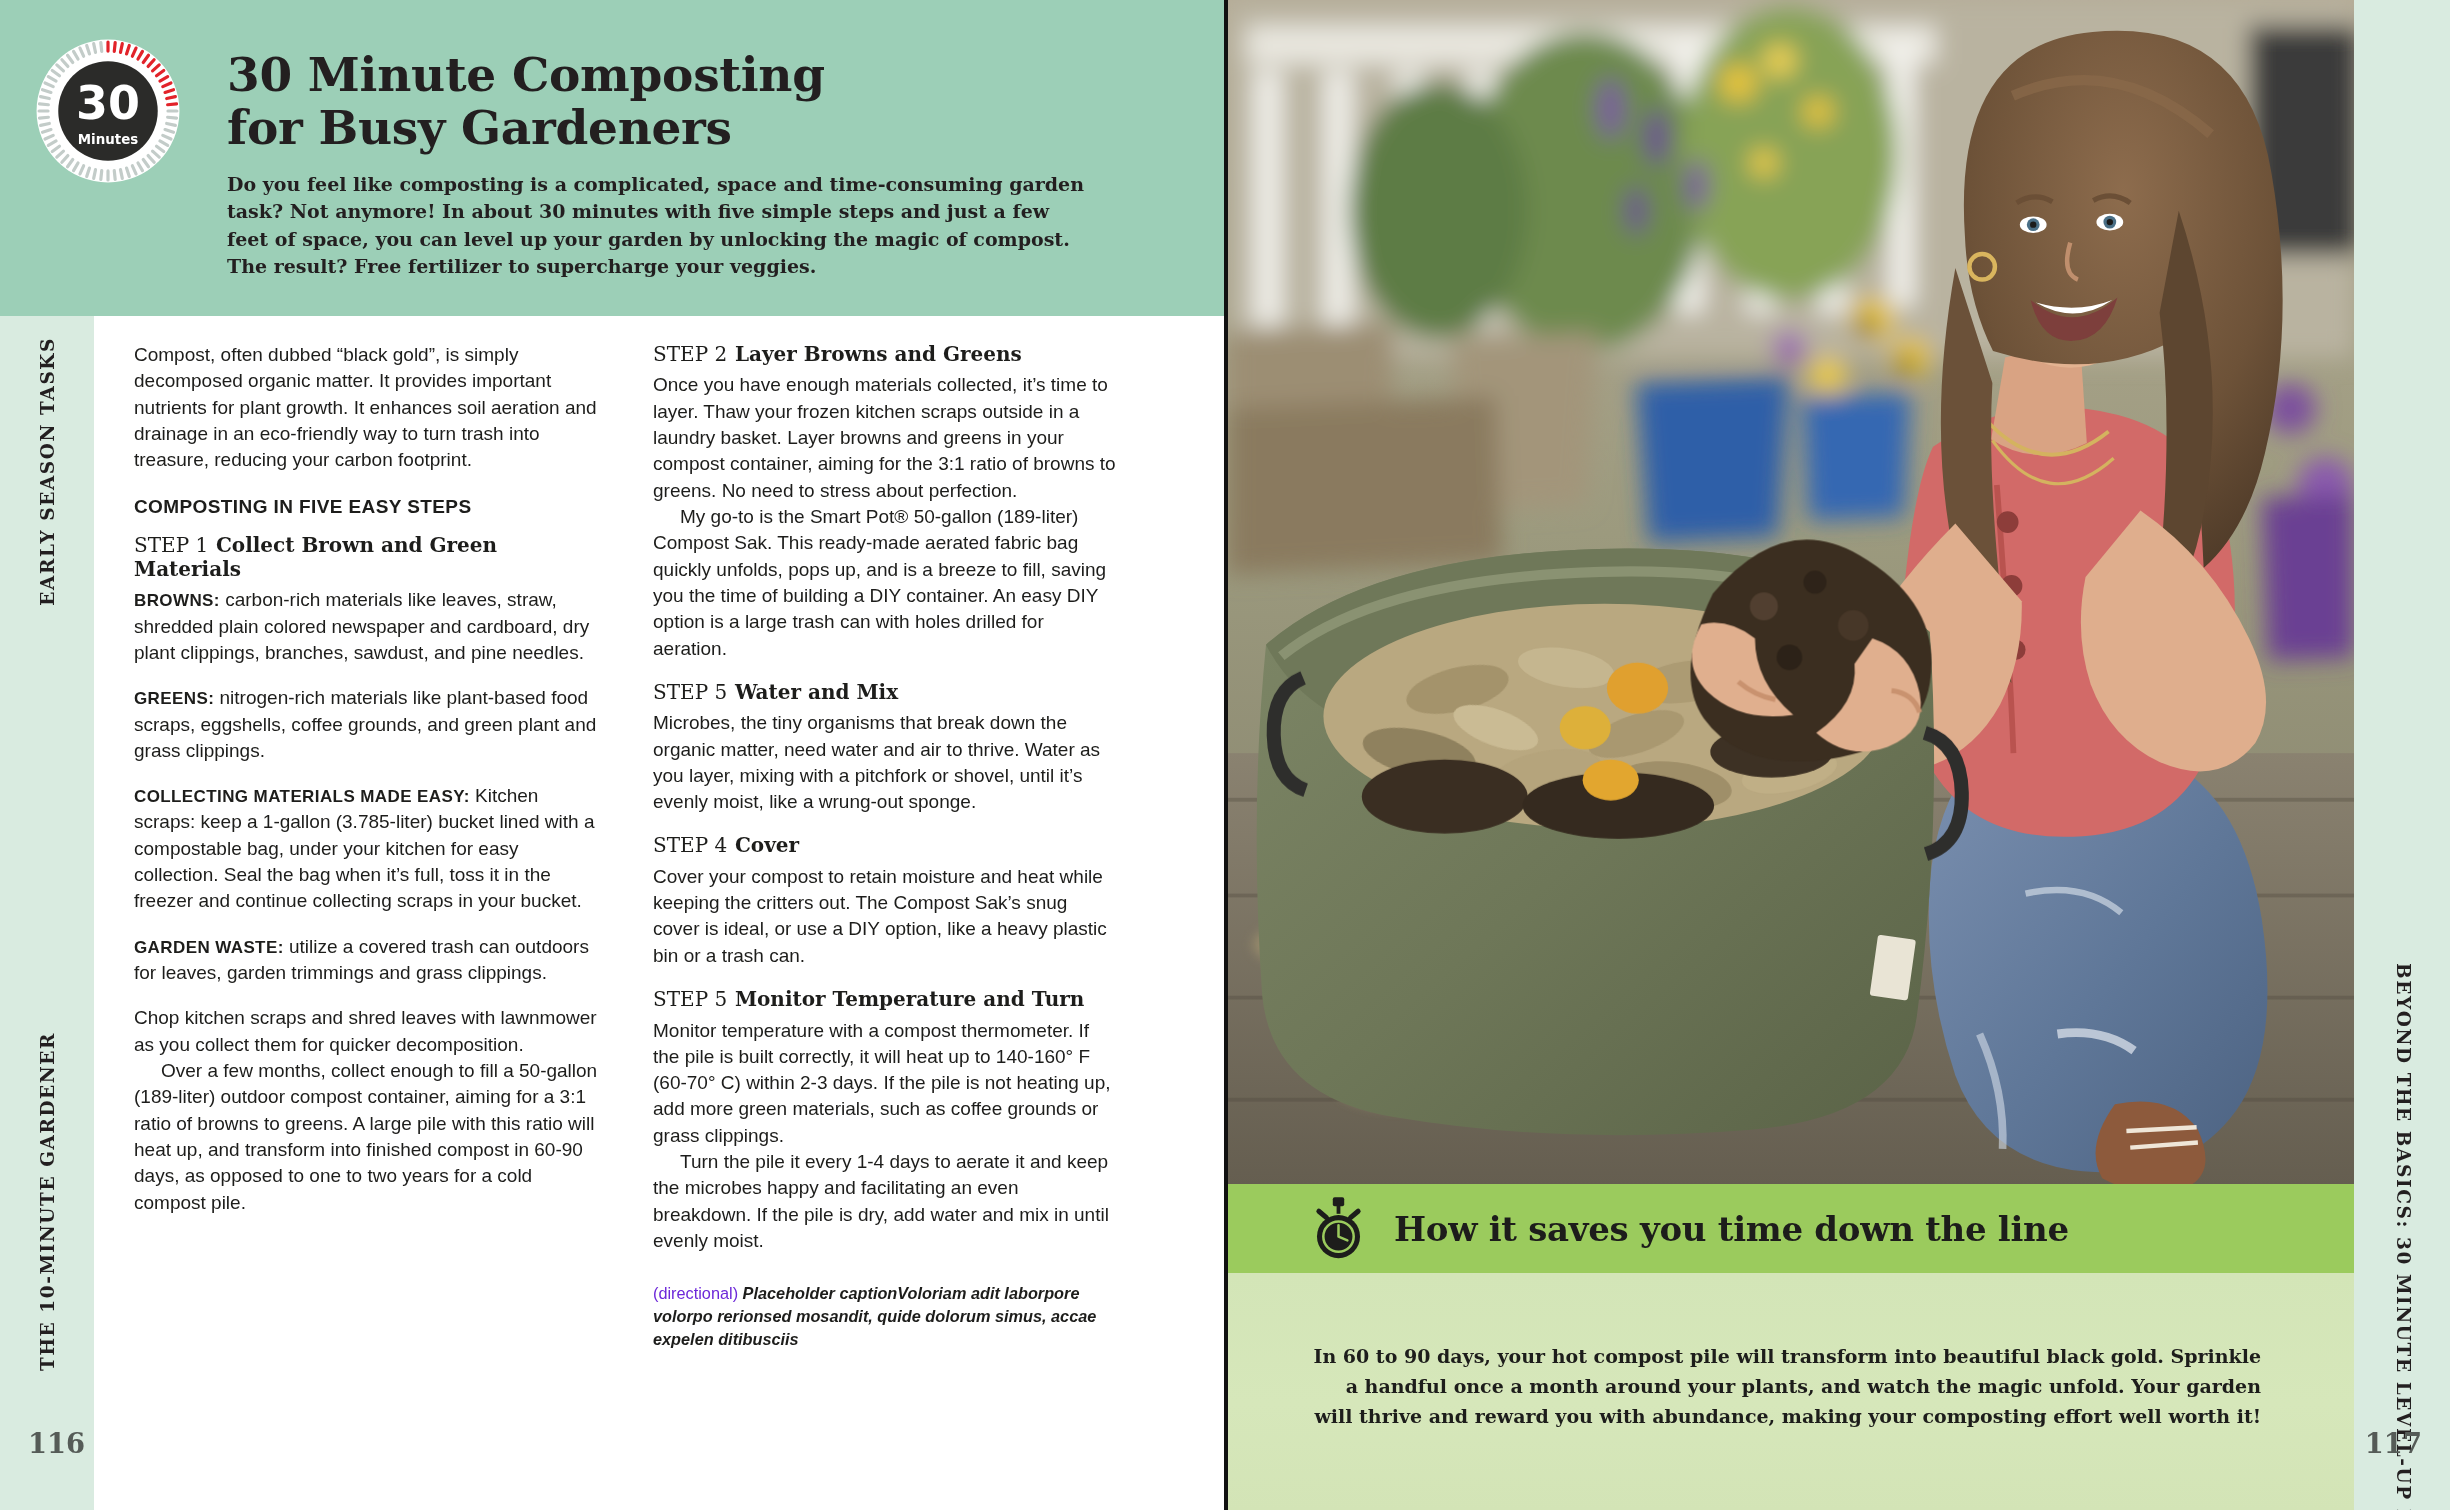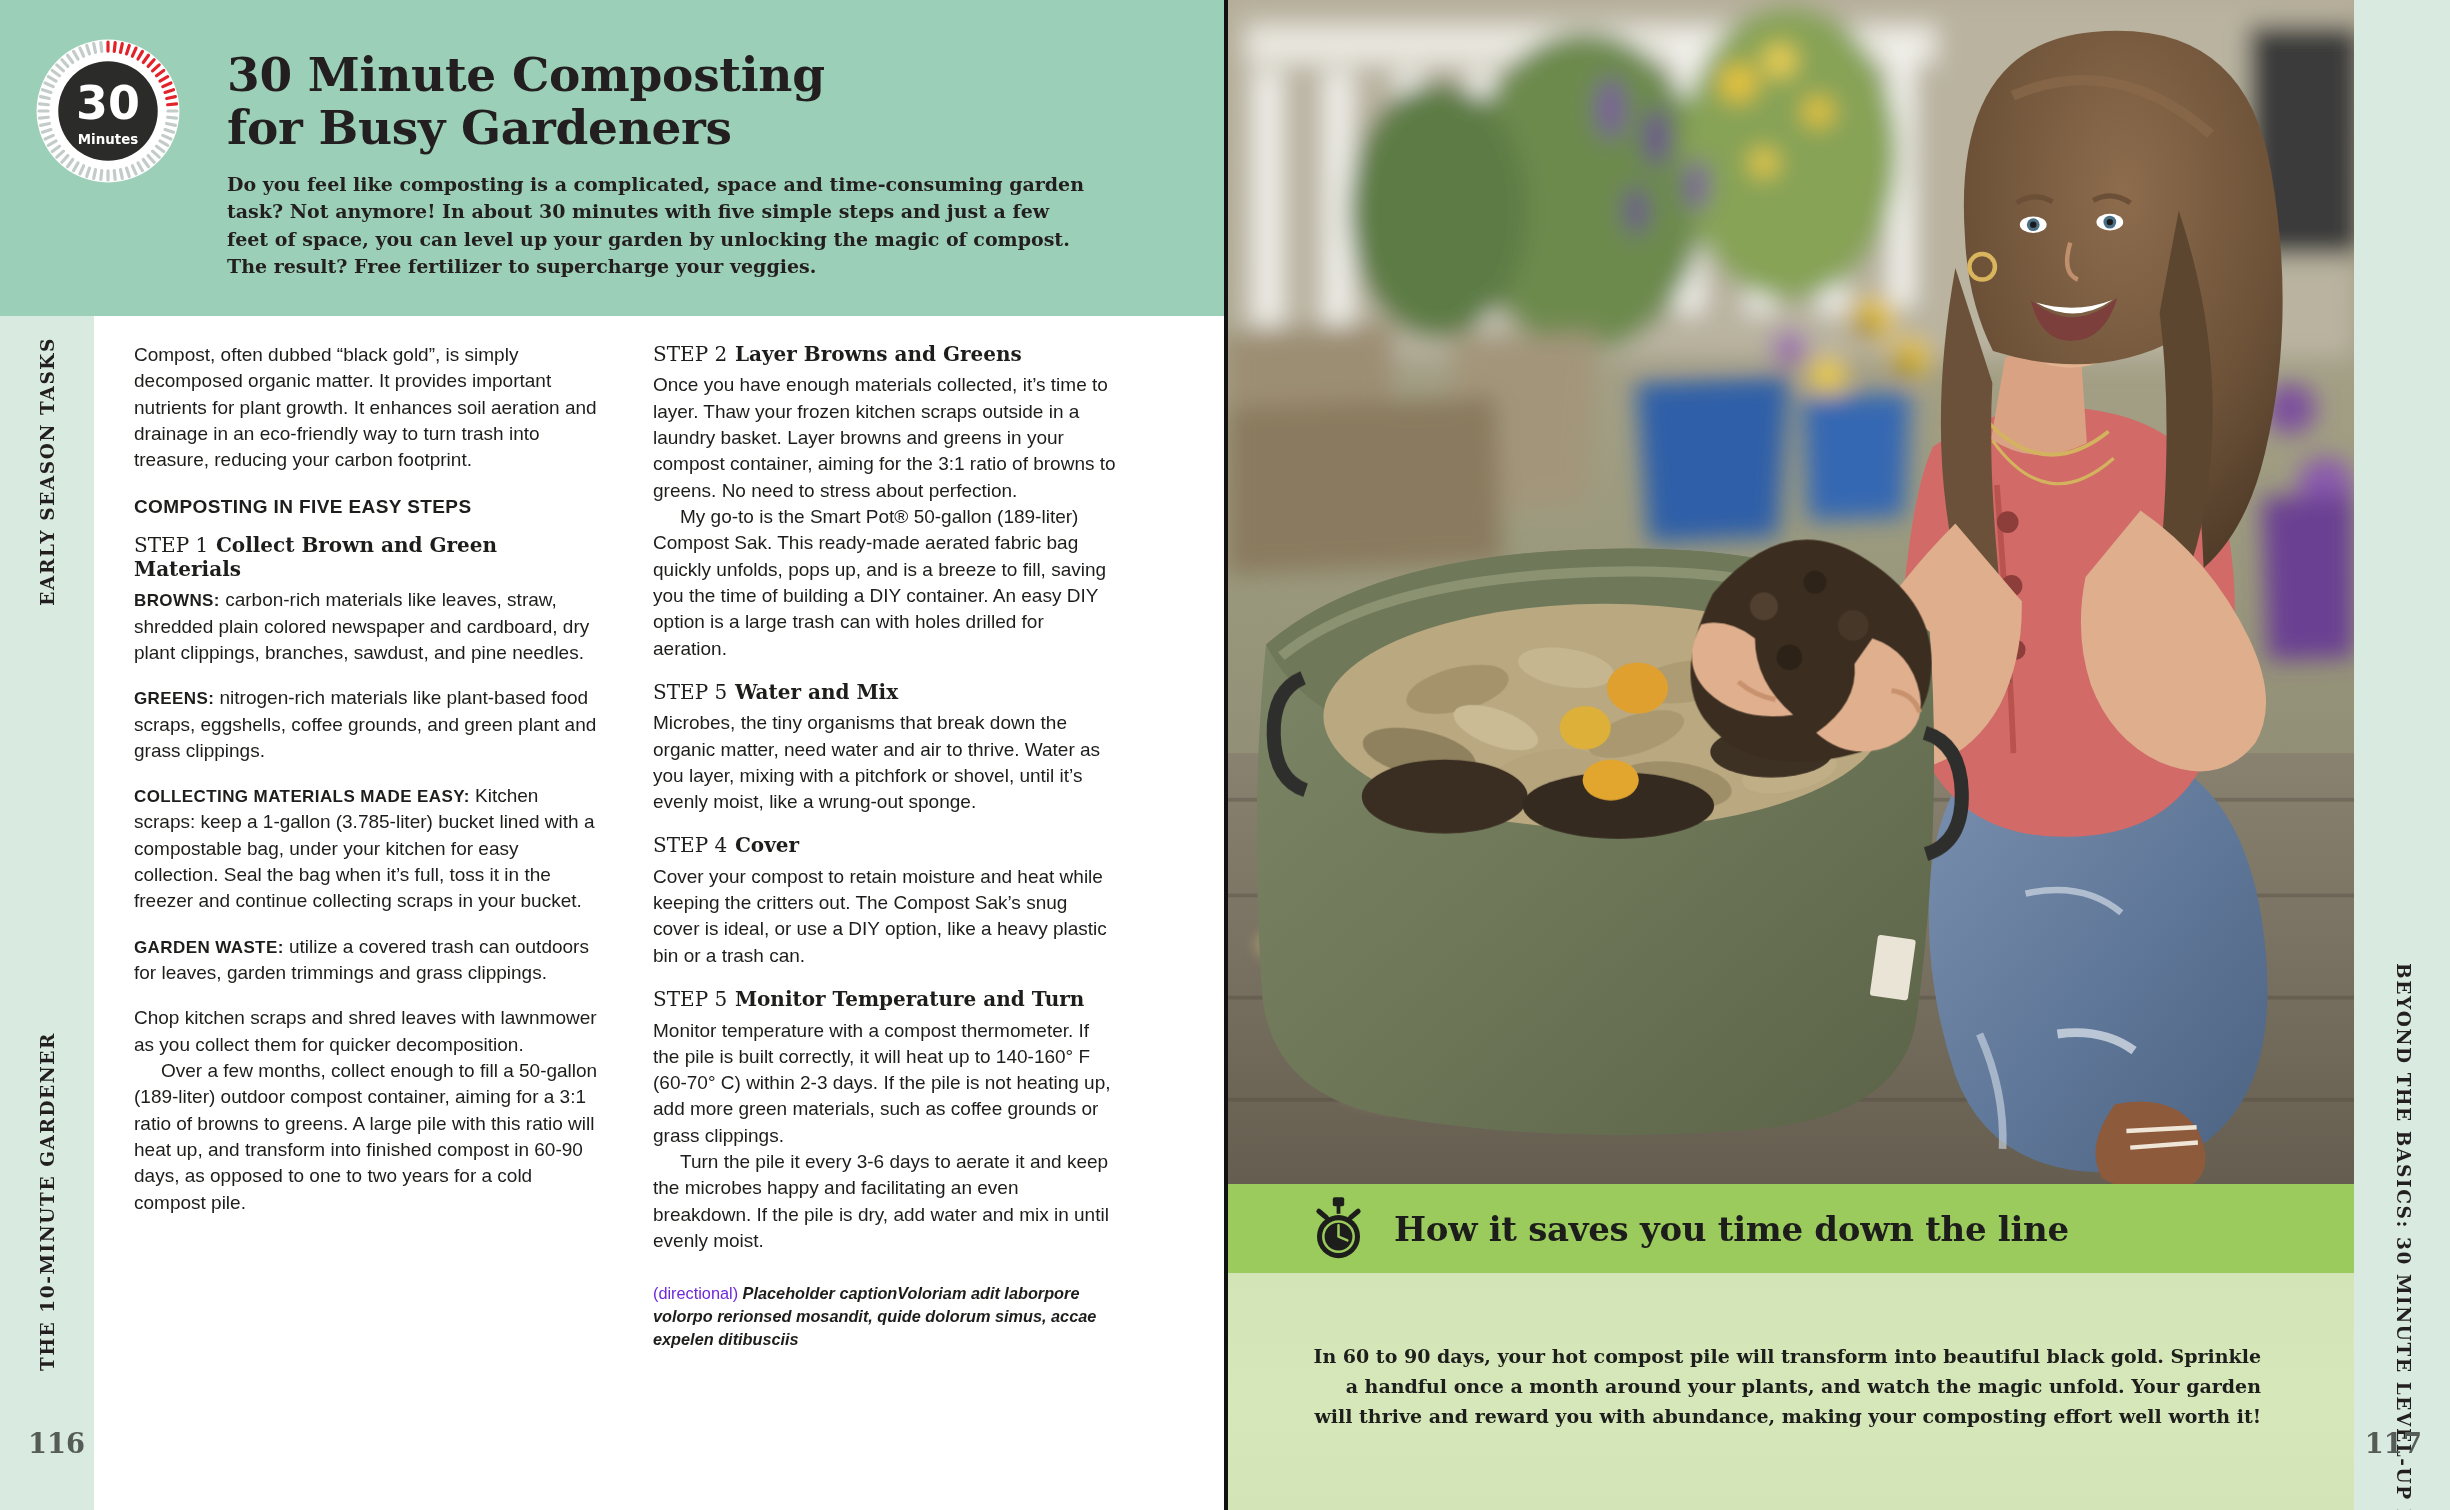--- a/index.html
+++ b/index.html
@@ -334,21 +334,21 @@
 
         <div class="steph">
           <span class="num">STEP 4</span><span class="nm">Cover</span>
         </div>
         <p class="body" style="margin-top:6.4px">Cover your compost to retain moisture and heat while keeping the critters out. The Compost Sak’s snug cover is ideal, or use a DIY option, like a heavy plastic bin or a trash can.</p>
 
         <div class="steph">
           <span class="num">STEP 5</span><span class="nm">Monitor Temperature and Turn</span>
         </div>
         <p class="body" style="margin-top:6.4px">Monitor temperature with a compost thermometer. If the pile is built correctly, it will heat up to 140-160° F (60-70° C) within 2-3 days. If the pile is not heating up, add more green materials, such as coffee grounds or grass clippings.</p>
-        <p class="body cont">Turn the pile it every 3-6 days to aerate it and keep the microbes happy and  facilitating an even breakdown. If the pile is dry, add water and mix in until evenly moist.</p>
+        <p class="body cont">Turn the pile it every 1-4 days to aerate it and keep the microbes happy and  facilitating an even breakdown. If the pile is dry, add water and mix in until evenly moist.</p>
 
         <div class="caption"><span class="dir">(directional)</span> <span>Placeholder captionVoloriam adit laborpore volorpo rerionsed mosandit, quide dolorum simus, accae expelen ditibusciis</span></div>
       </div>
     </div>
   </div>
 
   <div class="gutter"></div>
 
   <div class="page-right">
 

